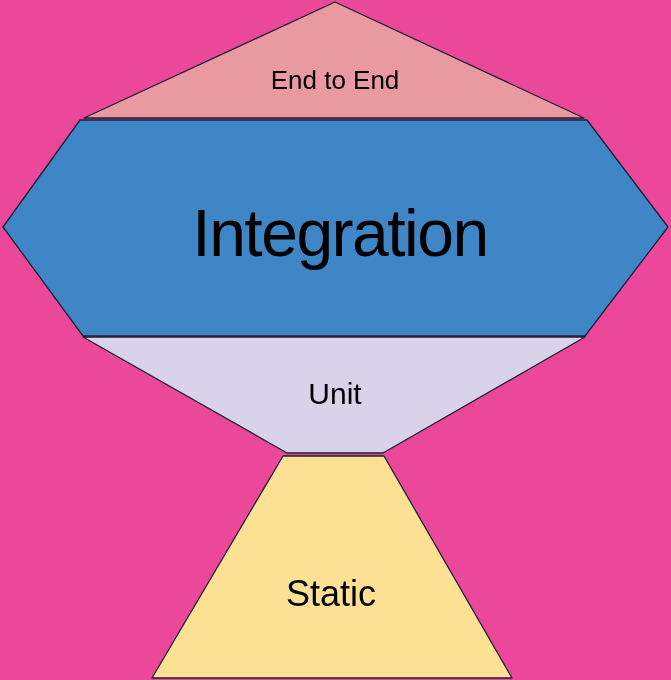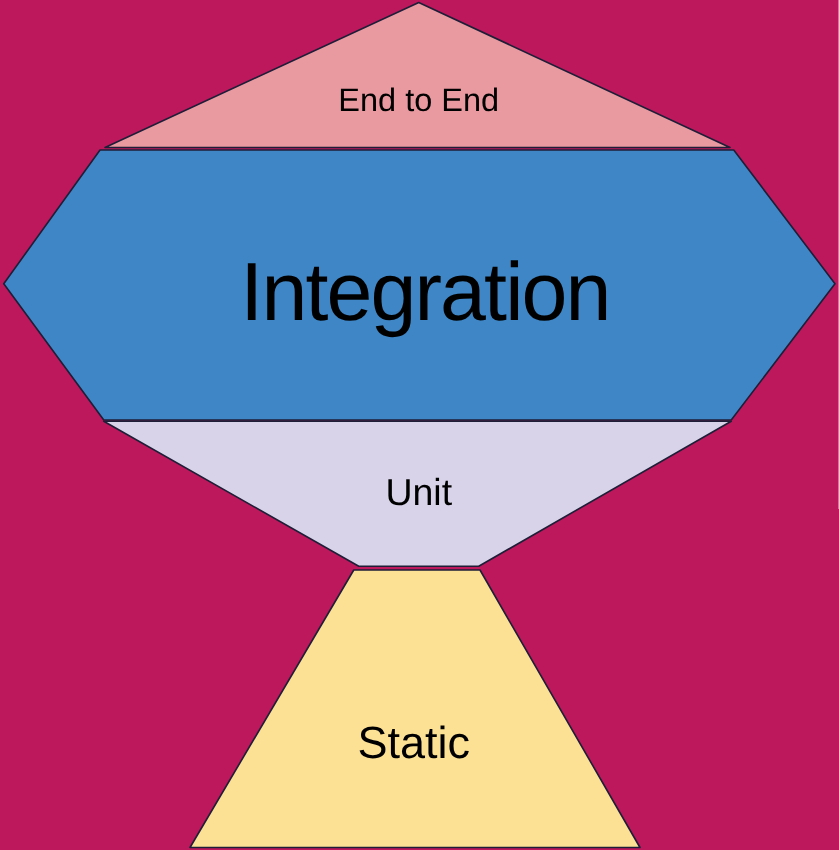--- a/index.html
+++ b/index.html
@@ -4,21 +4,21 @@
 <style>
   html, body {
     margin: 0;
     padding: 0;
     background: #ffffff;
   }
   .canvas {
     position: relative;
     width: 671px;
     height: 680px;
-    background: #be185d;
+    background: #ec4899;
     overflow: hidden;
   }
   svg {
     display: block;
   }
   polygon {
     stroke: #1e1e38;
     stroke-width: 1.3;
     stroke-linejoin: round;
   }

